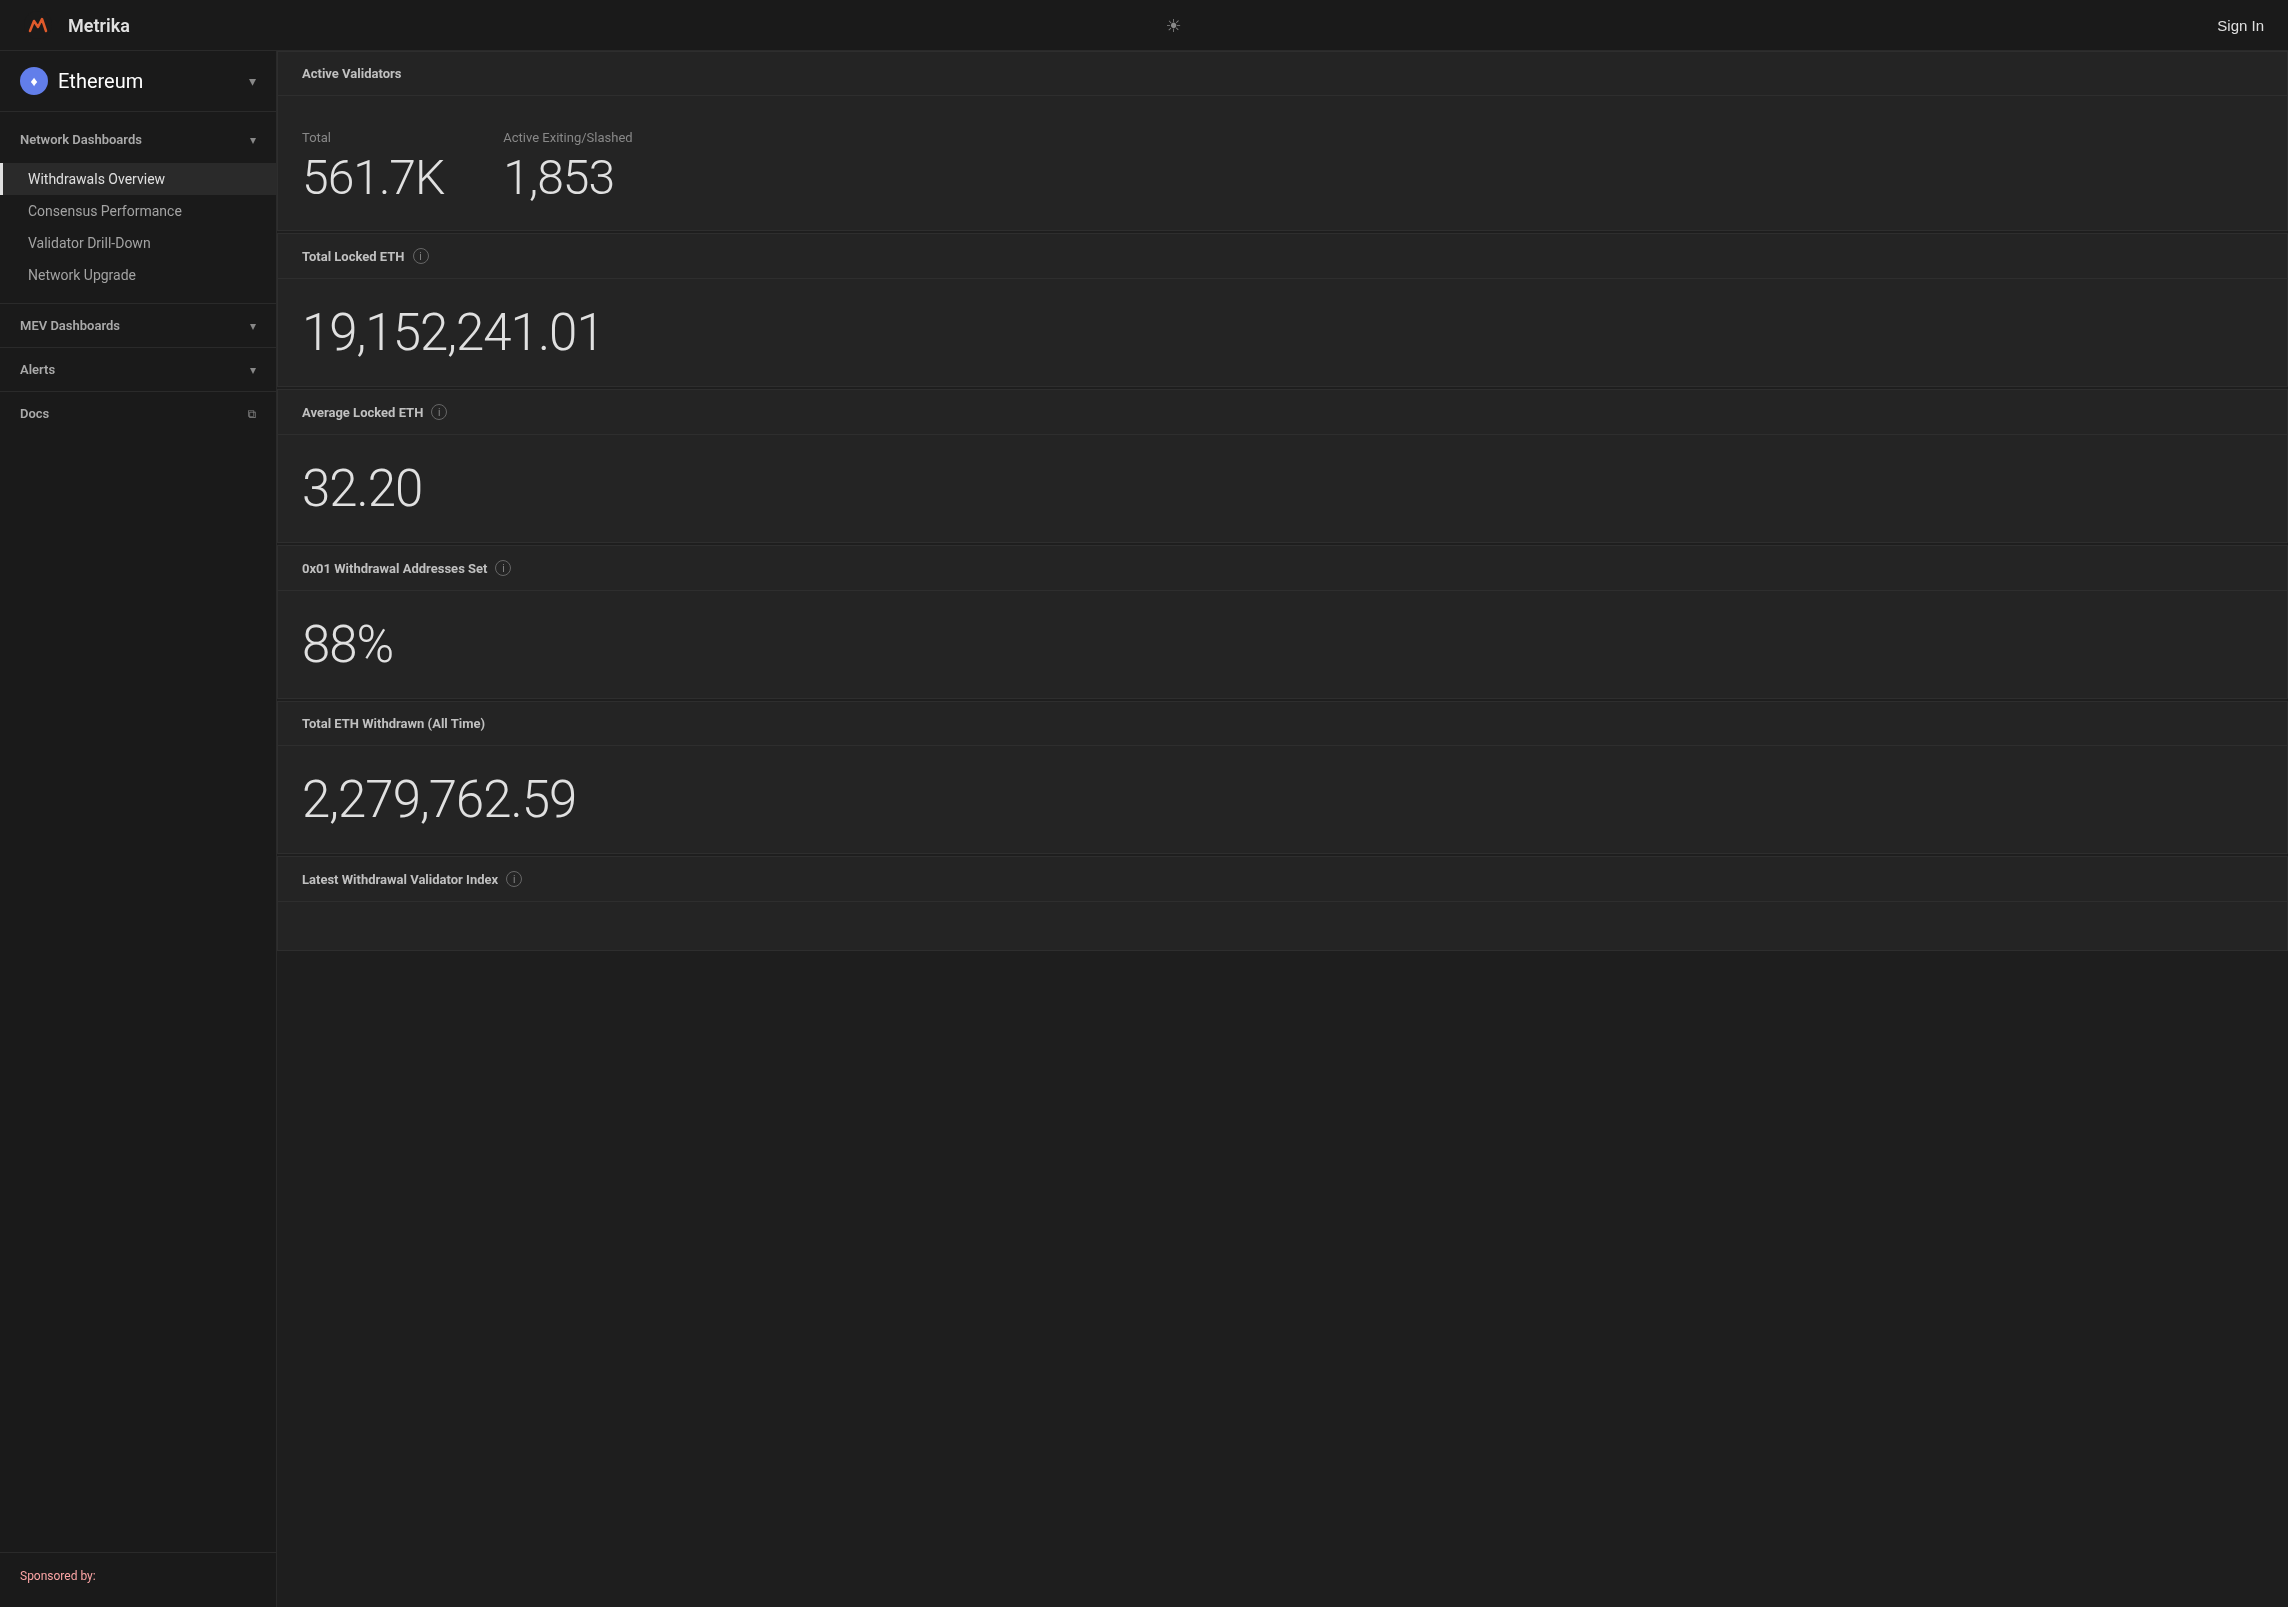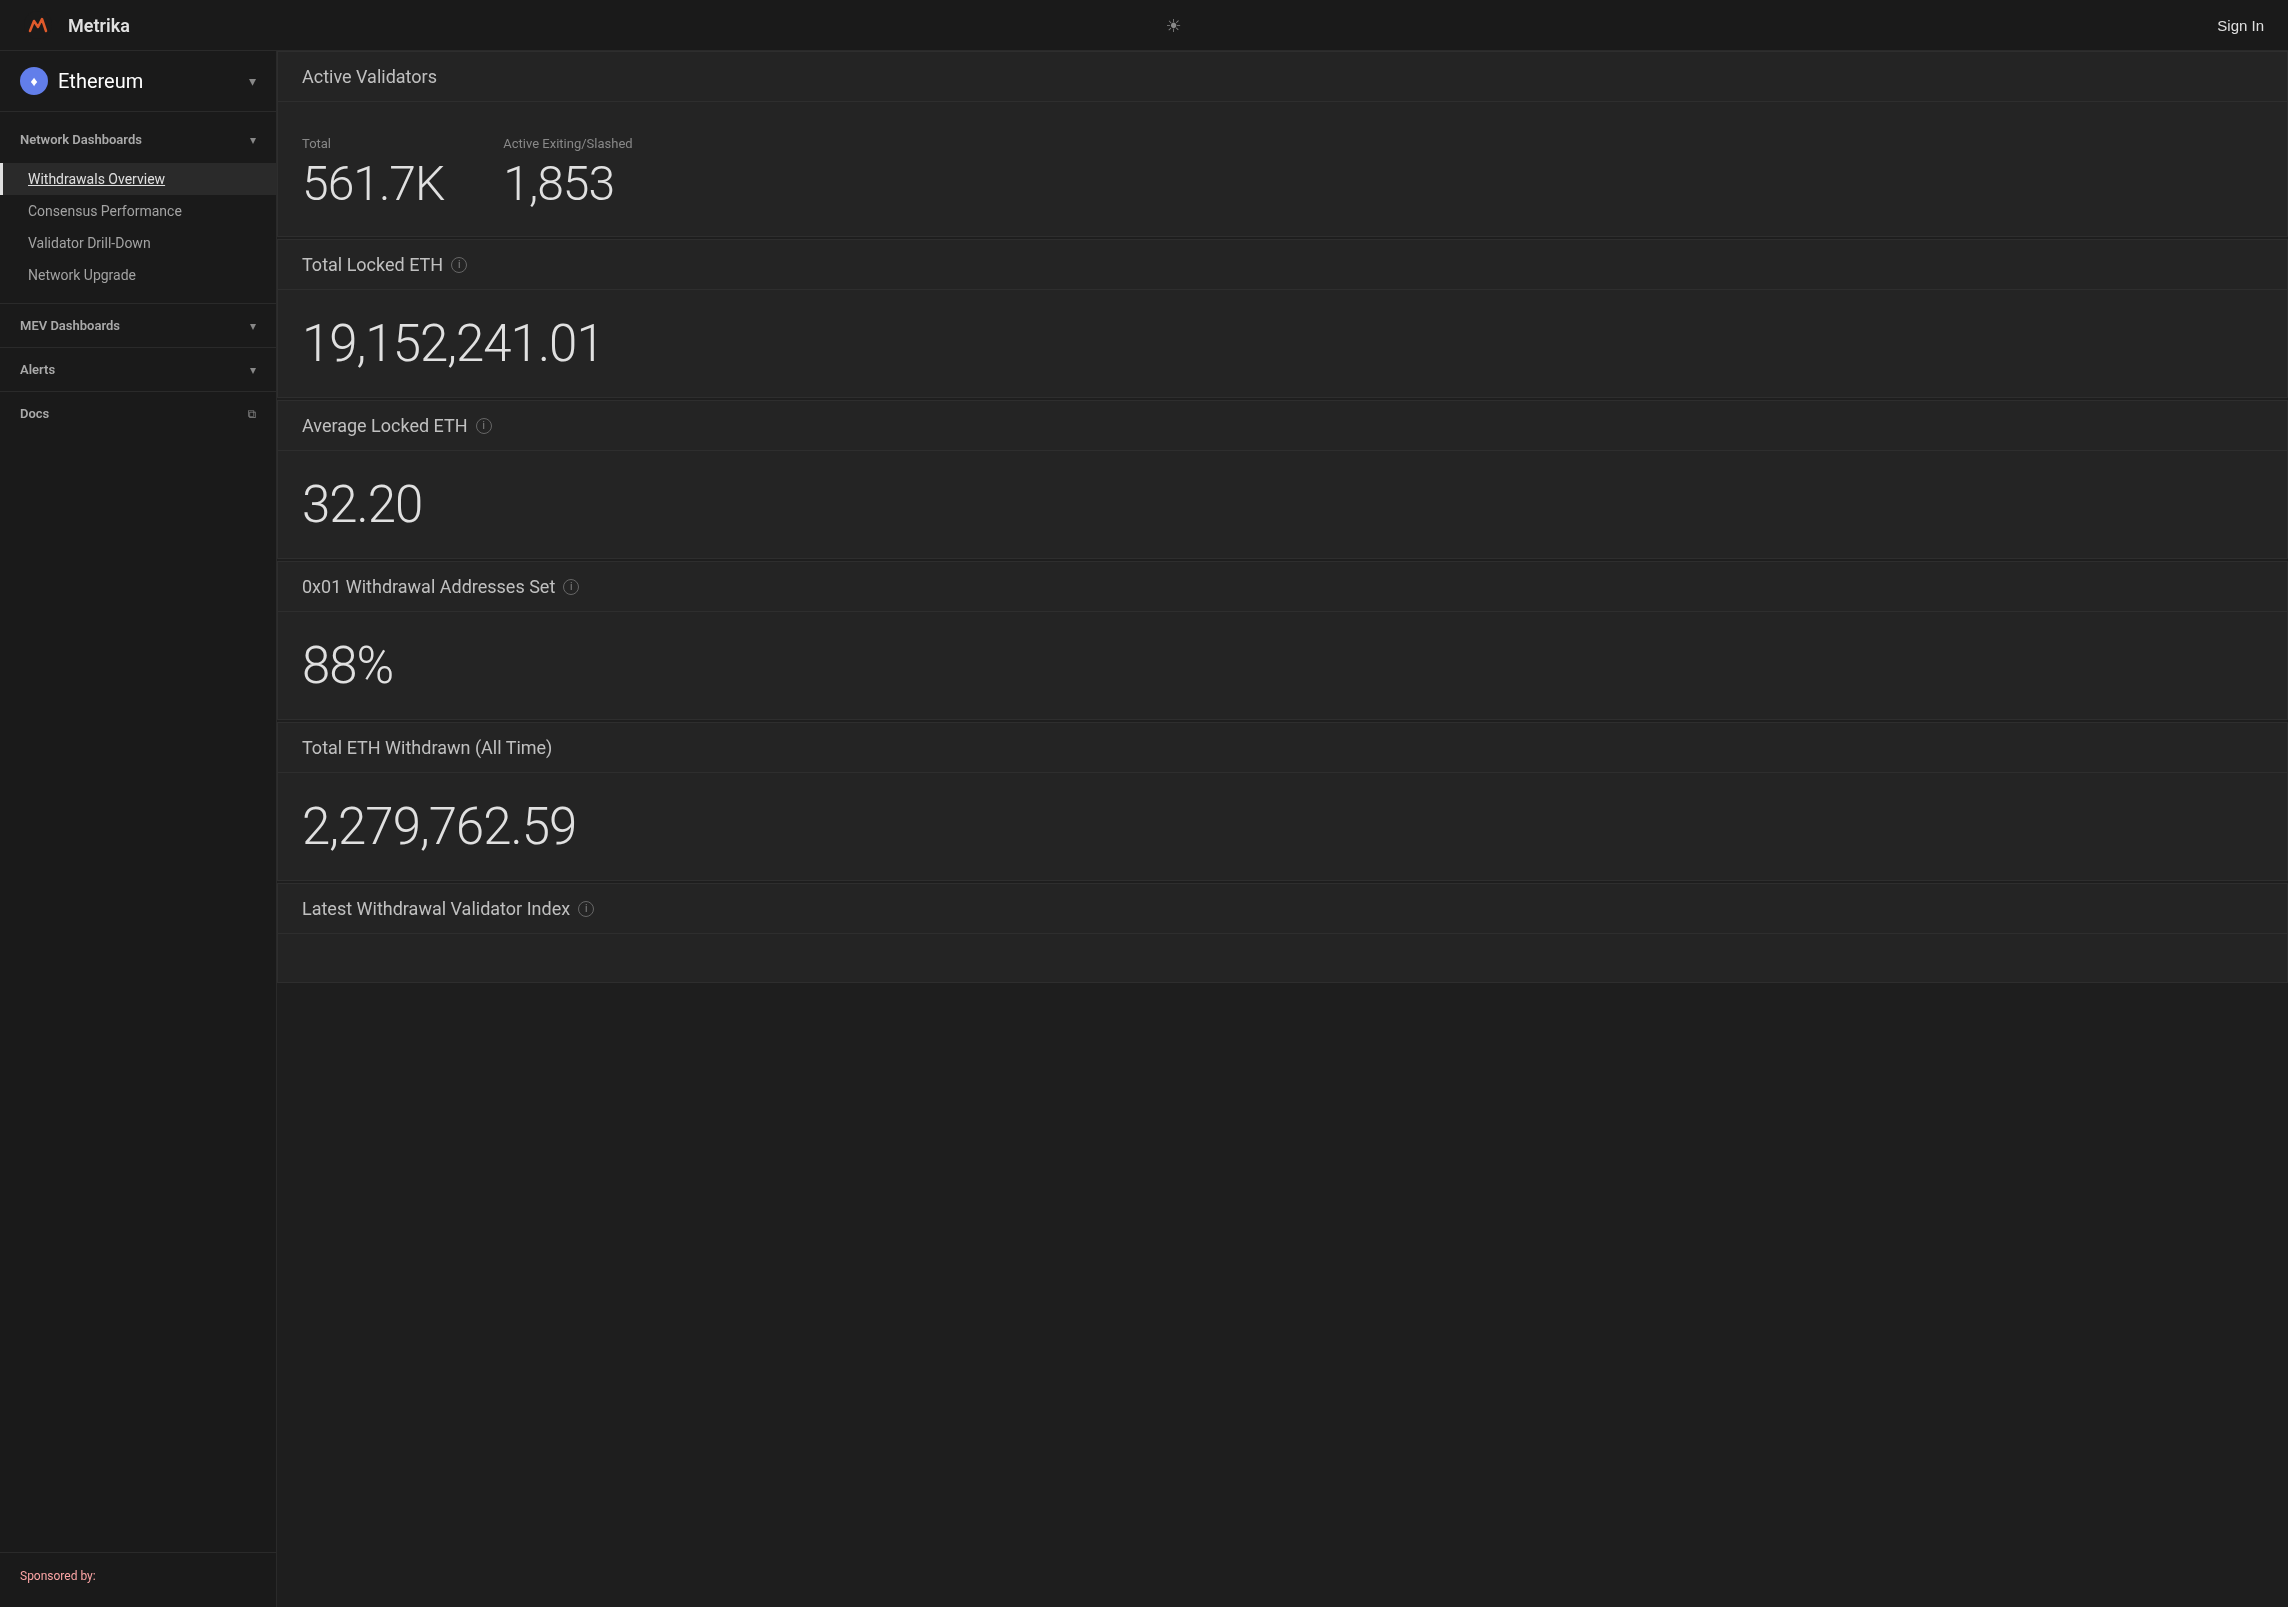--- a/index.html
+++ b/index.html
@@ -136,21 +136,20 @@
       padding: 8px 20px 8px 28px;
       cursor: pointer;
       font-size: 14px;
       color: #a3a3a3;
     }
     .sidebar-item.active {
       background: #2a2a2a;
       color: #e0e0e0;
       border-left: 3px solid #e0e0e0;
       padding-left: 25px;
-      text-decoration: underline;
     }
 
     .sidebar-divider {
       border: none;
       border-top: 1px solid #2a2a2a;
       margin: 4px 0;
     }
 
     .sidebar-simple-item {
       display: flex;
@@ -188,22 +187,22 @@
     }
 
     .metric-card-header {
       padding: 14px 24px;
       border-bottom: 1px solid #2e2e2e;
       display: flex;
       align-items: center;
       gap: 8px;
     }
     .metric-card-title {
-      font-size: 18px;
-      font-weight: 400;
+      font-size: 13px;
+      font-weight: 700;
       color: #c0c0c0;
     }
     .info-icon {
       width: 16px;
       height: 16px;
       border: 1px solid #666;
       border-radius: 50%;
       display: inline-flex;
       align-items: center;
       justify-content: center;

